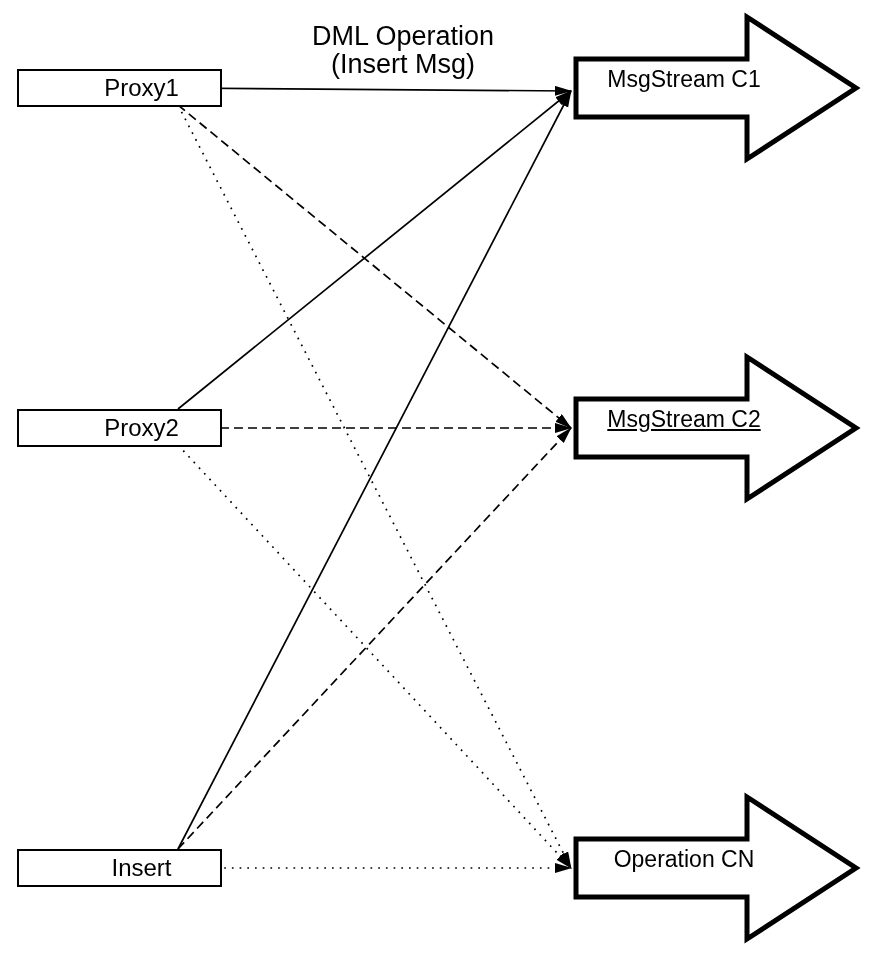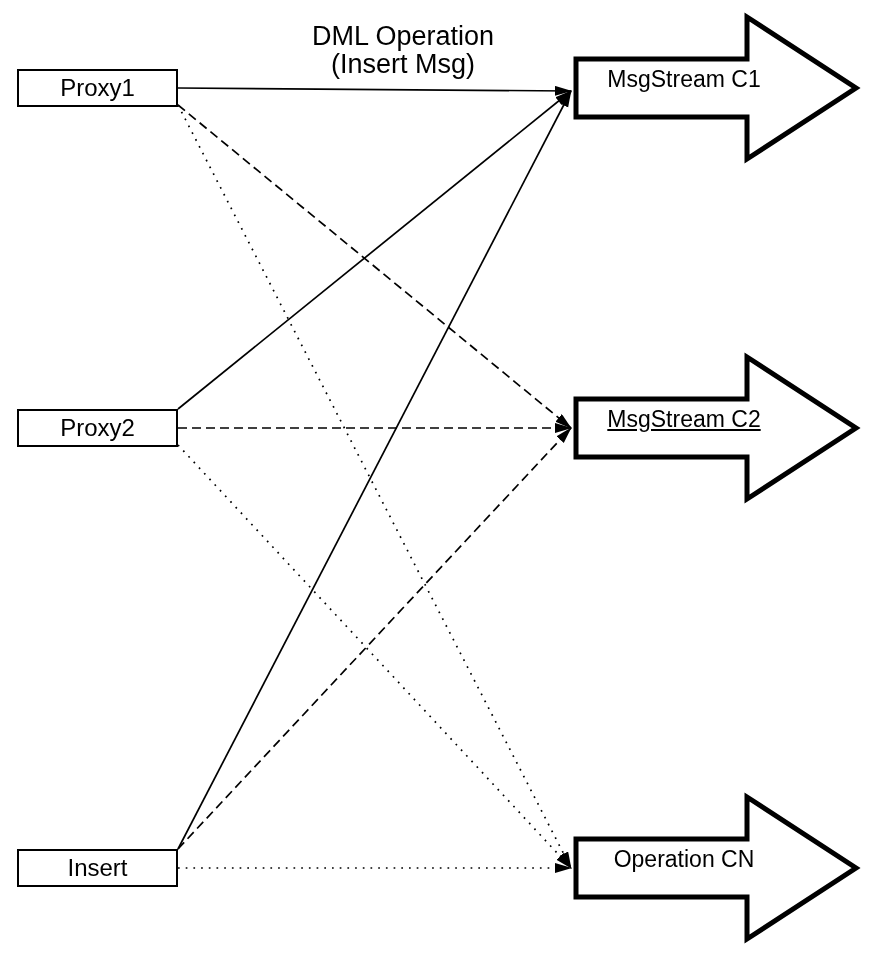--- a/index.html
+++ b/index.html
@@ -18,21 +18,21 @@
   .stage svg{position:absolute;left:0;top:0;}
   .edge{stroke:var(--stroke);stroke-width:1.7;fill:none;}
   .edge.solid{stroke-dasharray:none;}
   .edge.dashed{stroke-dasharray:9 5;}
   .edge.dotted{stroke-dasharray:1.7 6;}
   .stream-arrow{fill:var(--fill);stroke:var(--stroke);stroke-width:5;stroke-linejoin:miter;}
   .proxy-box{
     position:absolute;left:17px;width:157px;height:34px;
     border:2px solid var(--stroke);background:var(--fill);
     display:flex;align-items:center;justify-content:center;
-    font-size:24px;line-height:1;white-space:nowrap;
+    font-size:24px;line-height:1;white-space:nowrap;padding-left:44px;
   }
   .proxy-box.p1{top:69px;}
   .proxy-box.p2{top:409px;}
   .proxy-box.p3{top:849px;}
   .stream-label{
     position:absolute;left:554px;width:260px;height:40px;
     display:flex;align-items:flex-start;justify-content:center;
     font-size:23px;line-height:1;white-space:nowrap;
   }
   .stream-label.s1{top:68px;}

